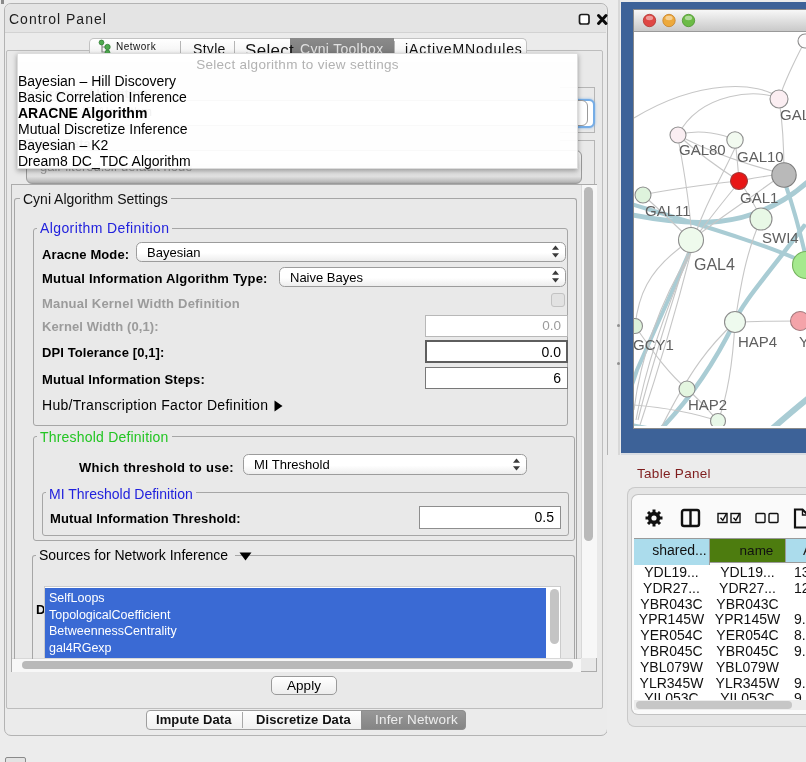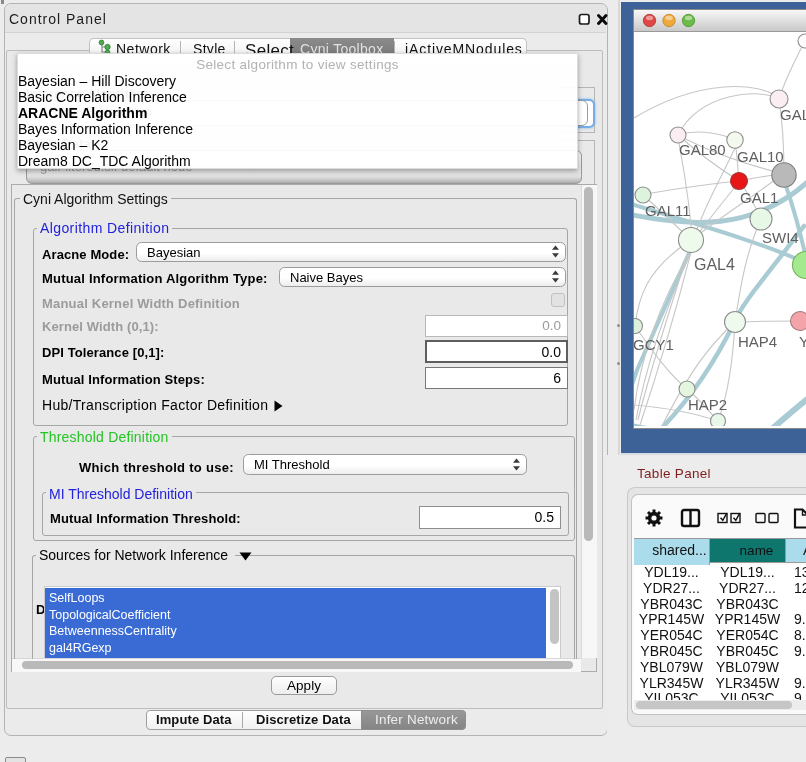--- a/index.html
+++ b/index.html
@@ -28,21 +28,21 @@
 <div class="abs" style="left:290px;top:38px;width:104px;height:20px;background:linear-gradient(#8b8b8b,#787878);"></div>
 <div class="abs" style="left:180px;top:41px;width:1px;height:14px;background:#b5b5b5;"></div>
 <div class="abs" style="left:234px;top:41px;width:1px;height:14px;background:#b5b5b5;"></div>
 <div class="abs" style="left:394px;top:41px;width:1px;height:14px;background:#b5b5b5;"></div>
 <svg class="abs" style="left:98px;top:39px;" width="14" height="17" viewBox="0 0 14 17">
   <path d="M4 4 L4 13 L9 13 M4 8 L8 8" stroke="#8a8a8a" stroke-width="1.2" fill="none"></path>
   <circle cx="3.5" cy="3.5" r="2.4" fill="#4faa4f" stroke="#2e7d32" stroke-width="0.8"></circle>
   <circle cx="9.5" cy="8" r="2.7" fill="#4faa4f" stroke="#2e7d32" stroke-width="0.8"></circle>
   <circle cx="9.5" cy="13.5" r="2.4" fill="#4faa4f" stroke="#2e7d32" stroke-width="0.8"></circle>
 </svg>
-<div class="abs" style="left:116px;top:41px;font-size:14px;letter-spacing:0.5px;color:#111;">Network</div>
+<div class="abs" style="left:116px;top:41px;font-size:10px;letter-spacing:0.5px;color:#111;">Network</div>
 <div class="abs" style="left:193px;top:41px;font-size:14px;letter-spacing:0.3px;color:#111;">Style</div>
 <div class="abs" style="left:245px;top:41px;font-size:17px;letter-spacing:0.3px;color:#111;">Select</div>
 <div class="abs" style="left:300px;top:41px;font-size:14px;letter-spacing:0.3px;color:#e2e2e2;">Cyni Toolbox</div>
 <div class="abs" style="left:405px;top:41px;font-size:14px;letter-spacing:0.9px;color:#111;">jActiveMNodules</div>
 
 <div class="abs" style="left:560px;top:87px;width:34px;height:44px;border:1px solid #b5b5b5;border-left:none;"></div>
 <div class="abs" style="left:572px;top:99px;width:19px;height:25px;border:2.5px solid #76ade6;border-radius:6px;background:#fff;box-shadow:0 0 2.5px rgba(110,170,230,0.9);"></div>
 <svg class="abs" style="left:578px;top:104px;" width="8" height="13" viewBox="0 0 8 13">
     <path d="M4 0.5 L7 4.5 L1 4.5 Z" fill="#b5b5b5"></path>
     <path d="M4 12.5 L7 8.5 L1 8.5 Z" fill="#b5b5b5"></path>
@@ -149,21 +149,21 @@
 <div class="abs" style="left:375px;top:712px;font-size:13.5px;letter-spacing:0.2px;color:#ededed;">Infer Network</div>
 
 <div class="abs" style="left:5px;top:757px;width:19px;height:14px;background:#e3e3e3;border:1.5px solid #8a8a8a;border-radius:2px;"></div>
 
 <div class="abs" style="left:17px;top:53px;width:561px;height:116px;background:rgba(255,255,255,0.94);box-shadow:0 2px 5px rgba(0,0,0,0.35);border:1px solid #dddddd;box-sizing:border-box;"></div>
 <div class="abs" style="left:18px;top:54px;width:559px;height:8px;background:rgba(255,255,255,0.85);"></div>
 <div class="abs" style="left:17px;top:57px;width:561px;font-size:13.5px;letter-spacing:0.3px;color:#b2b2b2;text-align:center;">Select algorithm to view settings</div>
 <div class="abs" style="left:18px;top:72.5px;font-size:14px;color:#000;">Bayesian – Hill Discovery</div>
 <div class="abs" style="left:18px;top:88.5px;font-size:14px;color:#000;">Basic Correlation Inference</div>
 <div class="abs b" style="left:18px;top:104.5px;font-size:14px;color:#000;">ARACNE Algorithm</div>
-<div class="abs" style="left:18px;top:120.5px;font-size:14px;color:#000;">Bayes Information Inference</div>
+<div class="abs" style="left:18px;top:120.5px;font-size:14px;color:#000;">Mutual Discretize Inference</div>
 <div class="abs" style="left:18px;top:136.5px;font-size:14px;color:#000;">Bayesian – K2</div>
 <div class="abs" style="left:18px;top:152.5px;font-size:14px;color:#000;">Dream8 DC_TDC Algorithm</div>
 
 <div class="abs" style="left:618px;top:0;width:2px;height:460px;background:#d8d8d8;"></div>
 <div class="abs" style="left:617px;top:324px;width:3px;height:3px;background:#8f8f8f;border-radius:50%;"></div>
 <div class="abs" style="left:617px;top:362px;width:3px;height:3px;background:#8f8f8f;border-radius:50%;"></div>
 
 <div class="abs" style="left:621px;top:2px;width:185px;height:451px;background:#3d6298;"></div>
 
 <div class="abs" style="left:633px;top:9px;width:173px;height:418px;background:#fff;border:1px solid #8a8a8a;border-right:none;"></div>
@@ -283,21 +283,21 @@
     <rect x="112" y="5.5" width="9" height="9" rx="1"></rect>
     <rect x="125" y="5.5" width="9" height="9" rx="1"></rect>
   </g>
 
   <path d="M151 1.5 L158.5 1.5 L164 7 L164 19.5 L151 19.5 Z" fill="none" stroke="#111" stroke-width="2.2"></path>
     <path d="M158.5 1.5 L158.5 7 L164 7" fill="none" stroke="#111" stroke-width="1.4"></path>
 </svg>
 
 <div class="abs" style="left:634px;top:538px;width:172px;height:25px;border-top:1px solid #9a9a9a;border-bottom:1px solid #9a9a9a;box-sizing:border-box;">
   <div class="abs" style="left:0;top:0;width:75px;height:31px;background:#abdcec;border-right:1px solid #9a9a9a;text-align:center;font-size:14px;color:#111;line-height:23px;text-indent:16px;">shared...</div>
-  <div class="abs" style="left:76px;top:0;width:75px;height:23px;background:#0f766e;border-right:1px solid #9a9a9a;text-align:center;font-size:13.5px;color:#111;line-height:23px;text-indent:18px;">name</div>
+  <div class="abs" style="left:76px;top:0;width:75px;height:23px;background:#4d7c0f;border-right:1px solid #9a9a9a;text-align:center;font-size:13.5px;color:#111;line-height:23px;text-indent:18px;">name</div>
   <div class="abs" style="left:152px;top:0;width:20px;height:23px;background:#abdcec;font-size:14px;color:#222;line-height:23px;padding-left:17px;">A</div>
 </div>
 
 <div class="abs" style="left:634px;top:565px;width:172px;height:135px;overflow:hidden;background:#fff;font-size:14px;color:#111;">
   <div style="height:15.8px;line-height:15.8px;white-space:nowrap;"><span style="display:inline-block;width:75px;text-align:center;">YDL19...</span><span style="display:inline-block;width:77px;text-align:center;">YDL19...</span><span style="padding-left:8px;">13</span></div>
   <div style="height:15.8px;line-height:15.8px;white-space:nowrap;"><span style="display:inline-block;width:75px;text-align:center;">YDR27...</span><span style="display:inline-block;width:77px;text-align:center;">YDR27...</span><span style="padding-left:8px;">12</span></div>
   <div style="height:15.8px;line-height:15.8px;white-space:nowrap;"><span style="display:inline-block;width:75px;text-align:center;">YBR043C</span><span style="display:inline-block;width:77px;text-align:center;">YBR043C</span><span></span></div>
   <div style="height:15.8px;line-height:15.8px;white-space:nowrap;"><span style="display:inline-block;width:75px;text-align:center;">YPR145W</span><span style="display:inline-block;width:77px;text-align:center;">YPR145W</span><span style="padding-left:8px;">9.</span></div>
   <div style="height:15.8px;line-height:15.8px;white-space:nowrap;"><span style="display:inline-block;width:75px;text-align:center;">YER054C</span><span style="display:inline-block;width:77px;text-align:center;">YER054C</span><span style="padding-left:8px;">8.</span></div>
   <div style="height:15.8px;line-height:15.8px;white-space:nowrap;"><span style="display:inline-block;width:75px;text-align:center;">YBR045C</span><span style="display:inline-block;width:77px;text-align:center;">YBR045C</span><span style="padding-left:8px;">9.</span></div>

